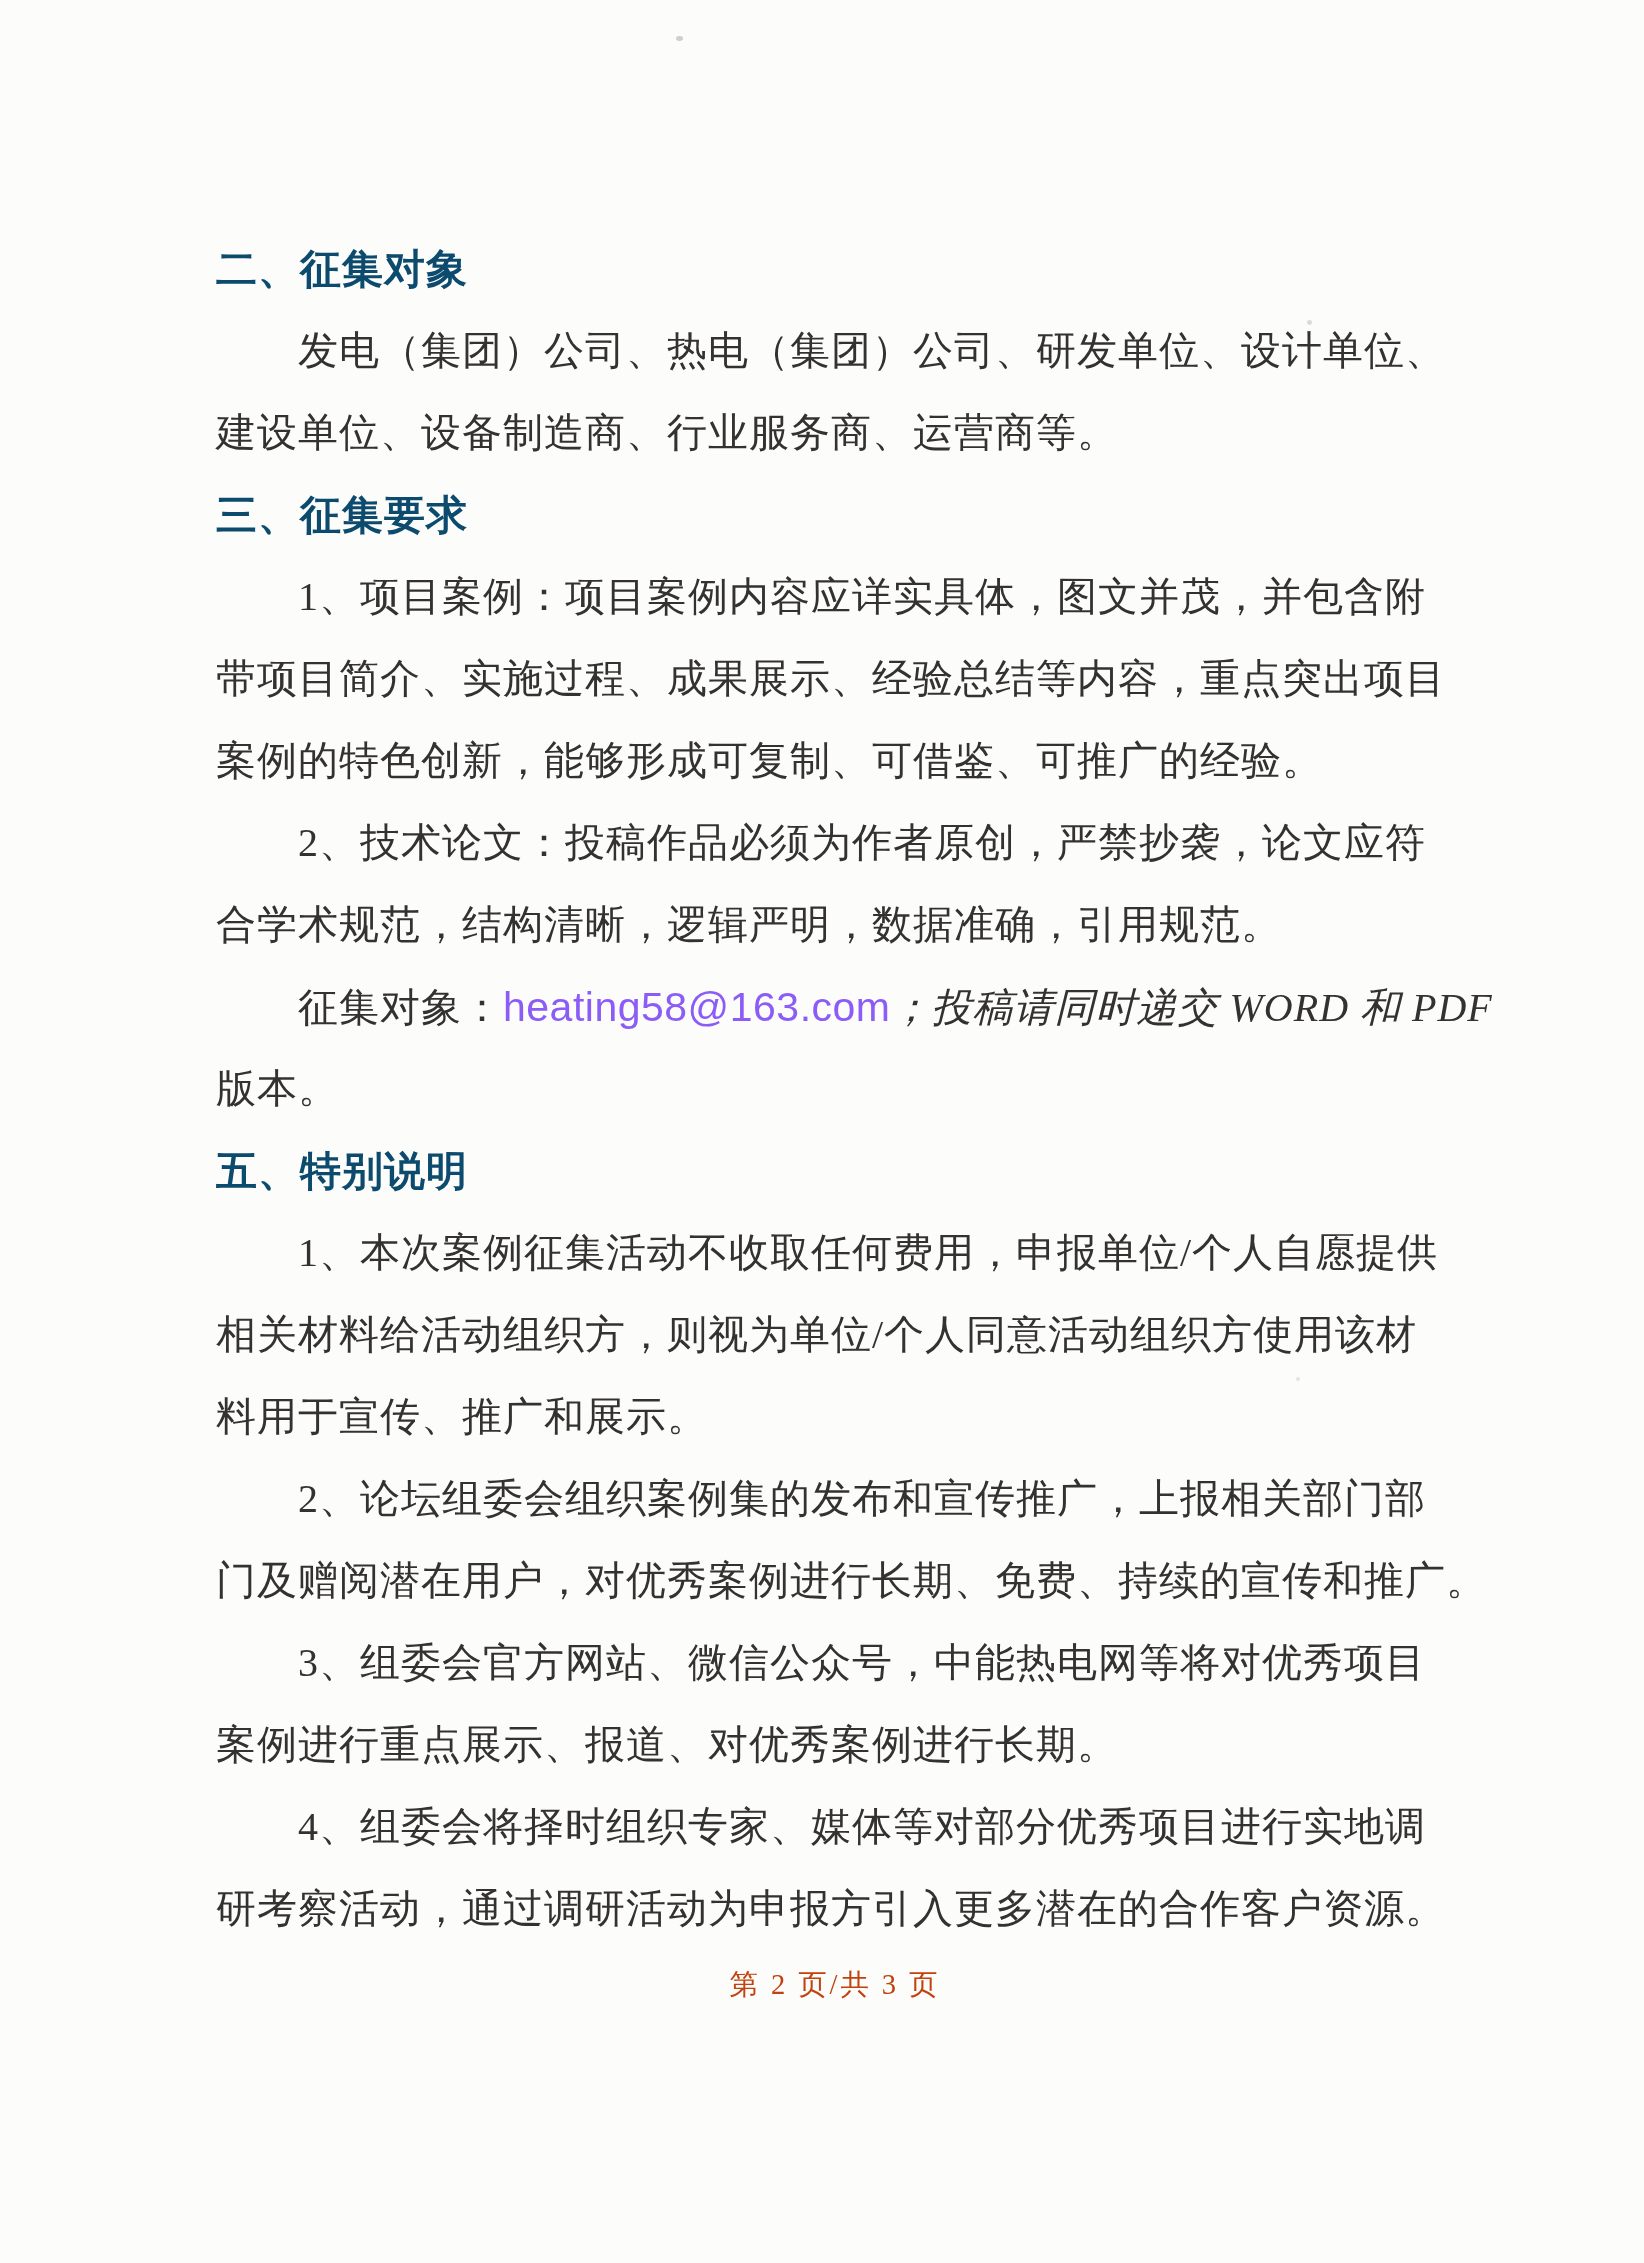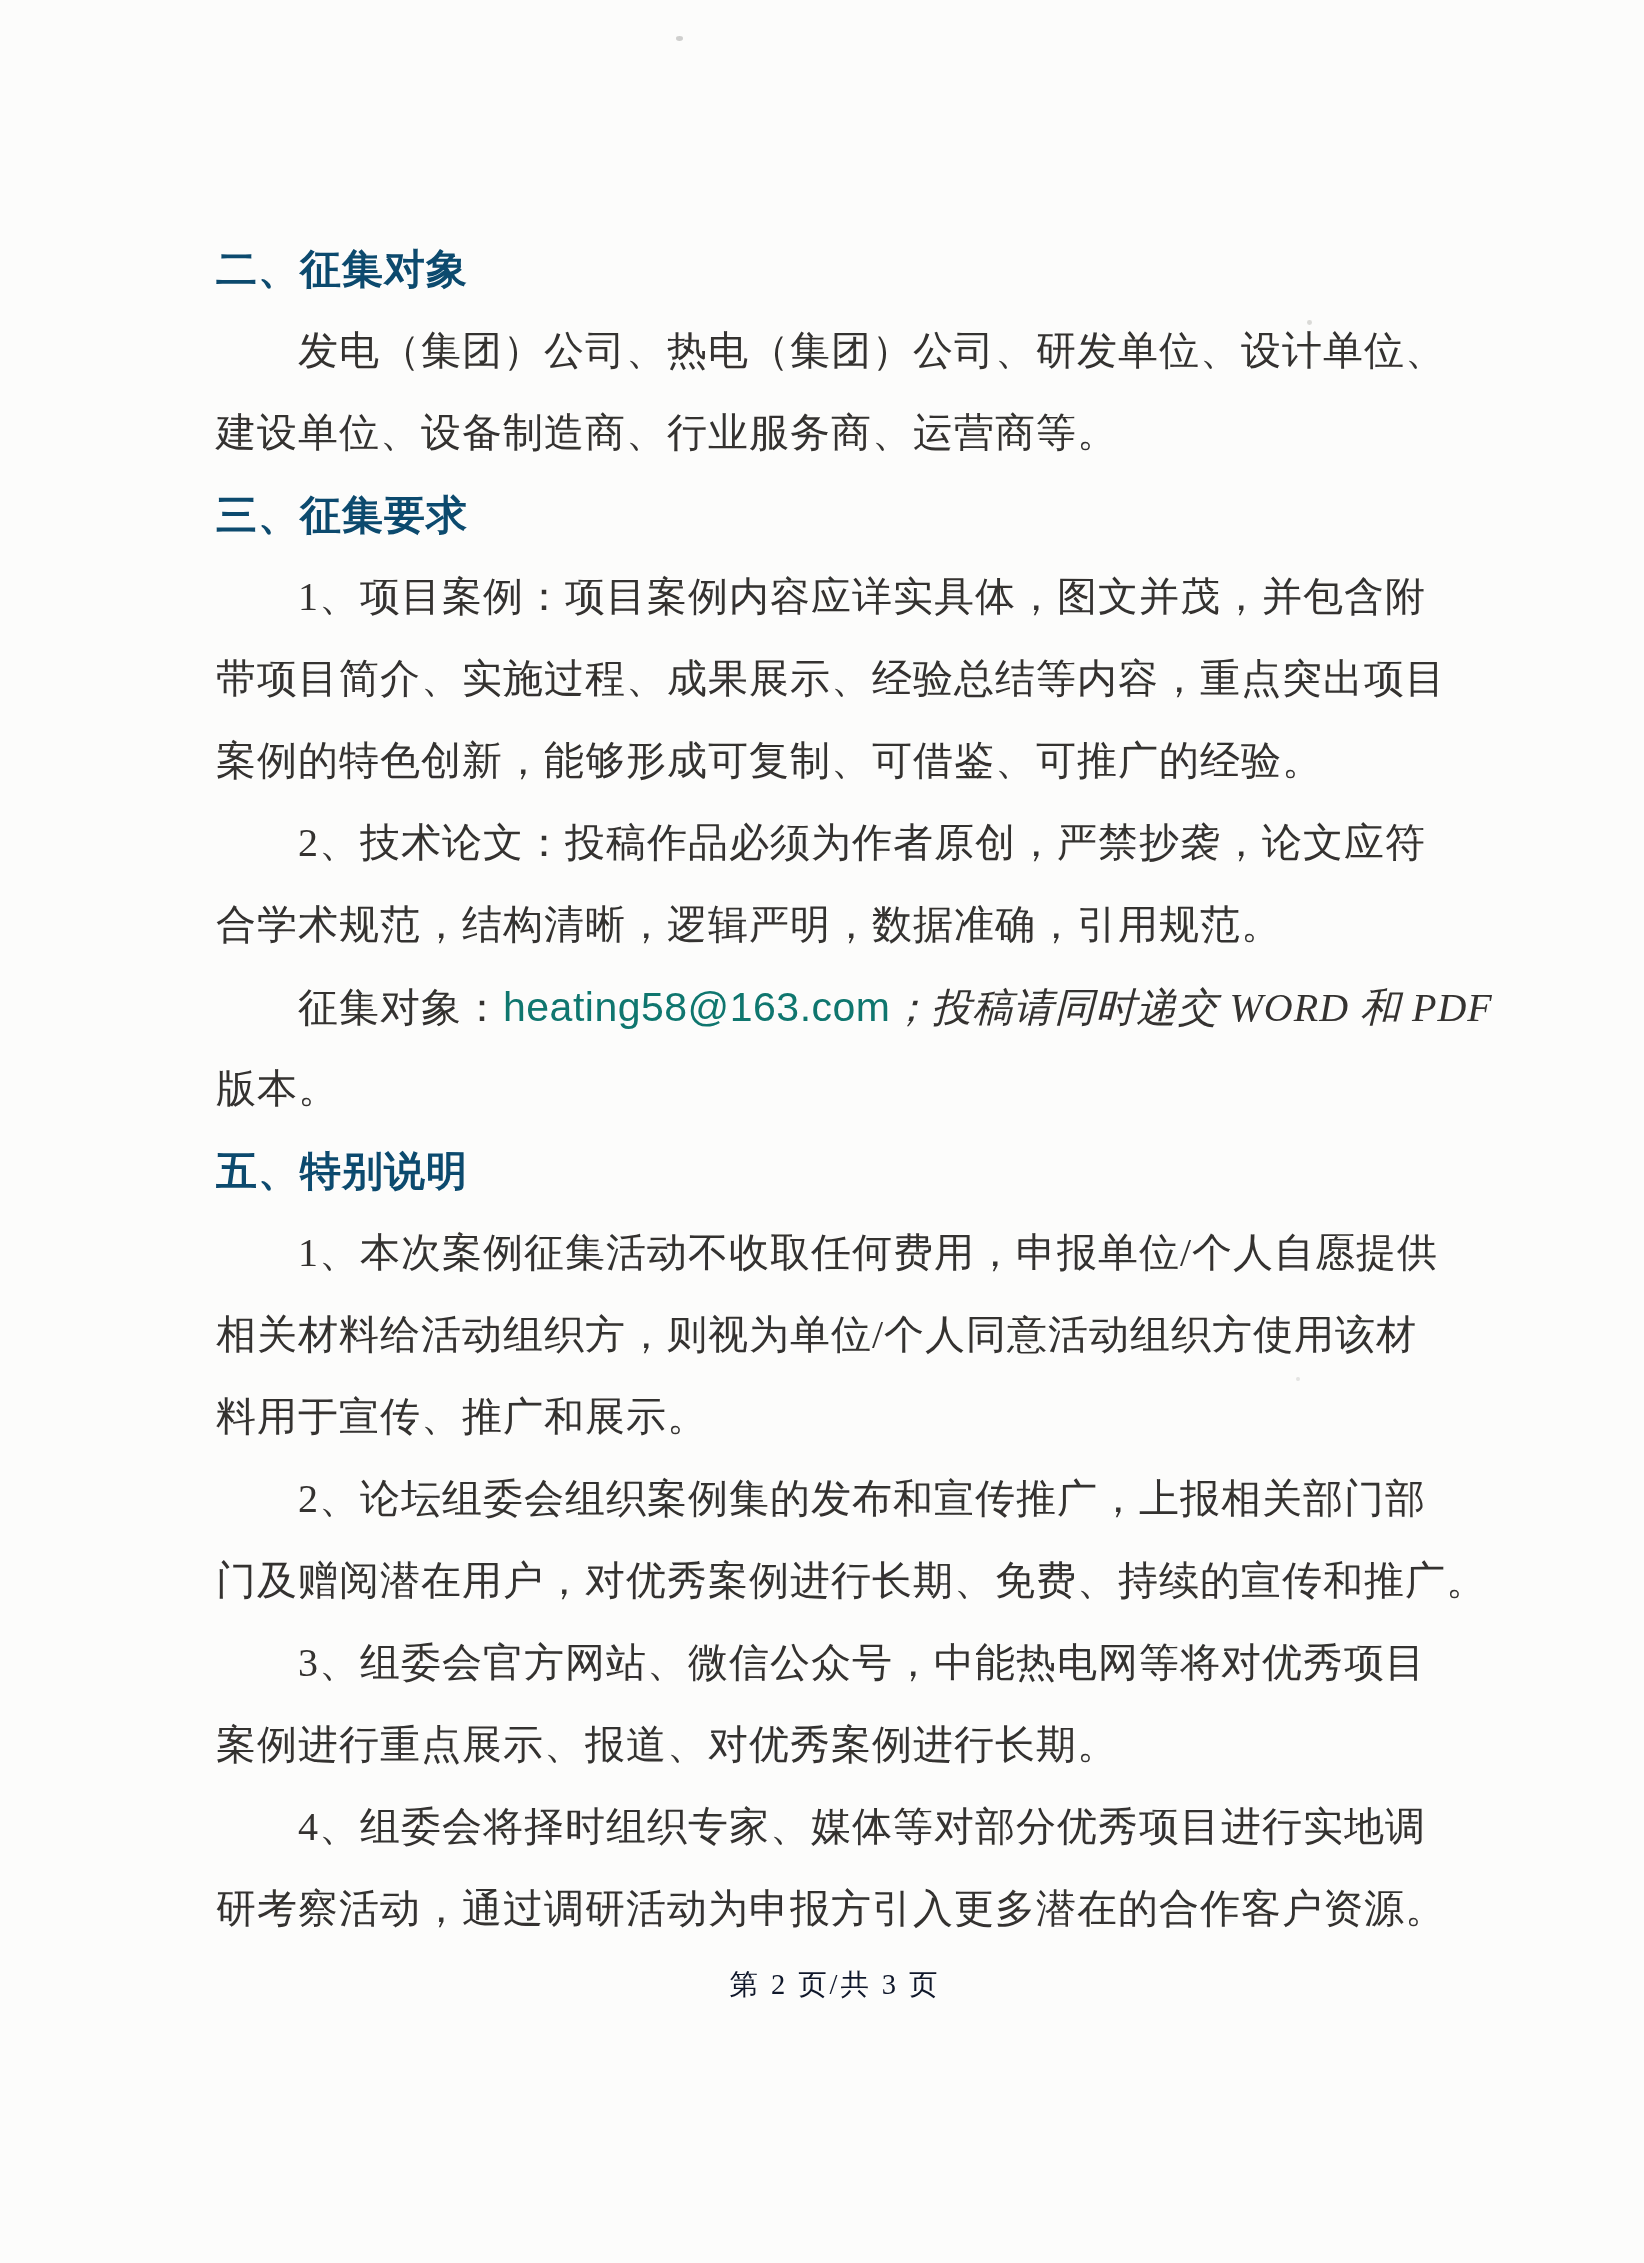--- a/index.html
+++ b/index.html
@@ -37,34 +37,34 @@
     font-weight: 700;
     letter-spacing: 1px;
     font-family: "Liberation Sans", "DejaVu Sans", sans-serif;
     color: #0c4a6e;
     white-space: nowrap;
   }
   .email {
     font-family: "Liberation Sans", "DejaVu Sans", sans-serif;
     font-size: 41px;
     letter-spacing: 0.5px;
-    color: #0f766e;
+    color: #8b5cf6;
   }
   .latin {
     font-family: "Liberation Serif", "DejaVu Serif", serif;
     font-style: italic;
   }
   .footer {
     margin-top: 15px;
     height: 40px;
     line-height: 40px;
     text-align: center;
     font-size: 28.5px;
     letter-spacing: 2.9px;
-    color: #0f172a;
+    color: #c2410c;
   }
   
   .speck {
     position: absolute;
     border-radius: 50%;
     background: #9a9a96;
     opacity: 0.45;
   }
   .speck.s1 { left: 676px; top: 36px;  width: 6.7px; height: 4.8px; }
   .speck.s2 { left: 1307px; top: 320px; width: 4.8px; height: 4.8px; opacity: 0.35; }

